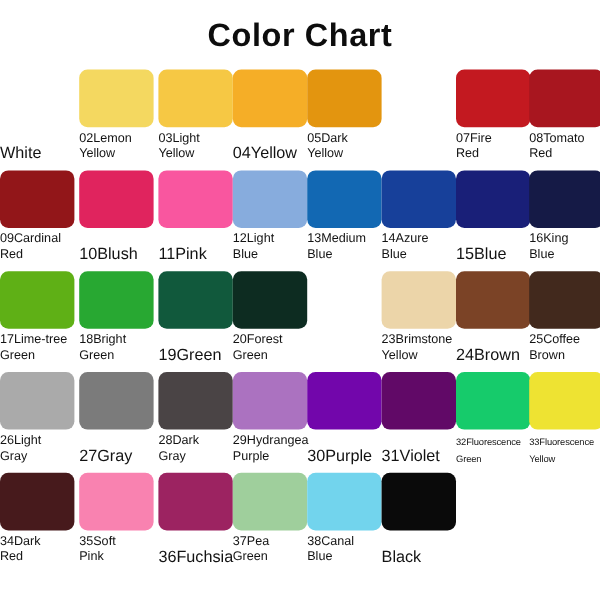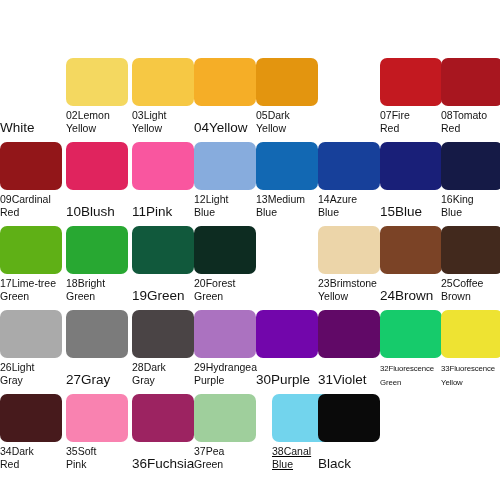--- a/index.html
+++ b/index.html
@@ -90,20 +90,21 @@
   }
   .label .l2 {
     display: block;
   }
 </style>
 </head>
 <body>
 
 <div id="chart-root">
 
+  <div class="chart-title">Color Chart</div>
 
   <div class="grid" id="grid">
       <div class="row">
         <div class="cell" style="left: 0px;">
           <div class="swatch empty"></div>
           <div class="label one"><span class="l1">White</span></div>
         </div>
         <div class="cell" style="left: 66px;">
           <div class="swatch" style="background: rgb(244, 216, 96);"></div>
           <div class="label two"><span class="l1">02Lemon</span><span class="l2">Yellow</span></div>
@@ -237,21 +238,21 @@
           <div class="label two"><span class="l1">35Soft</span><span class="l2">Pink</span></div>
         </div>
         <div class="cell" style="left: 132px;">
           <div class="swatch" style="background: rgb(156, 35, 97);"></div>
           <div class="label one"><span class="l1">36Fuchsia</span></div>
         </div>
         <div class="cell" style="left: 194px;">
           <div class="swatch" style="background: rgb(159, 207, 156);"></div>
           <div class="label two"><span class="l1">37Pea</span><span class="l2">Green</span></div>
         </div>
-        <div class="cell" style="left: 272px; text-decoration: underline;">
+        <div class="cell" style="left: 256px;">
           <div class="swatch" style="background: rgb(114, 212, 237);"></div>
           <div class="label two"><span class="l1">38Canal</span><span class="l2">Blue</span></div>
         </div>
         <div class="cell" style="left: 318px;">
           <div class="swatch" style="background: rgb(10, 10, 10);"></div>
           <div class="label one"><span class="l1">Black</span></div>
         </div>
       </div>
     </div>
 

